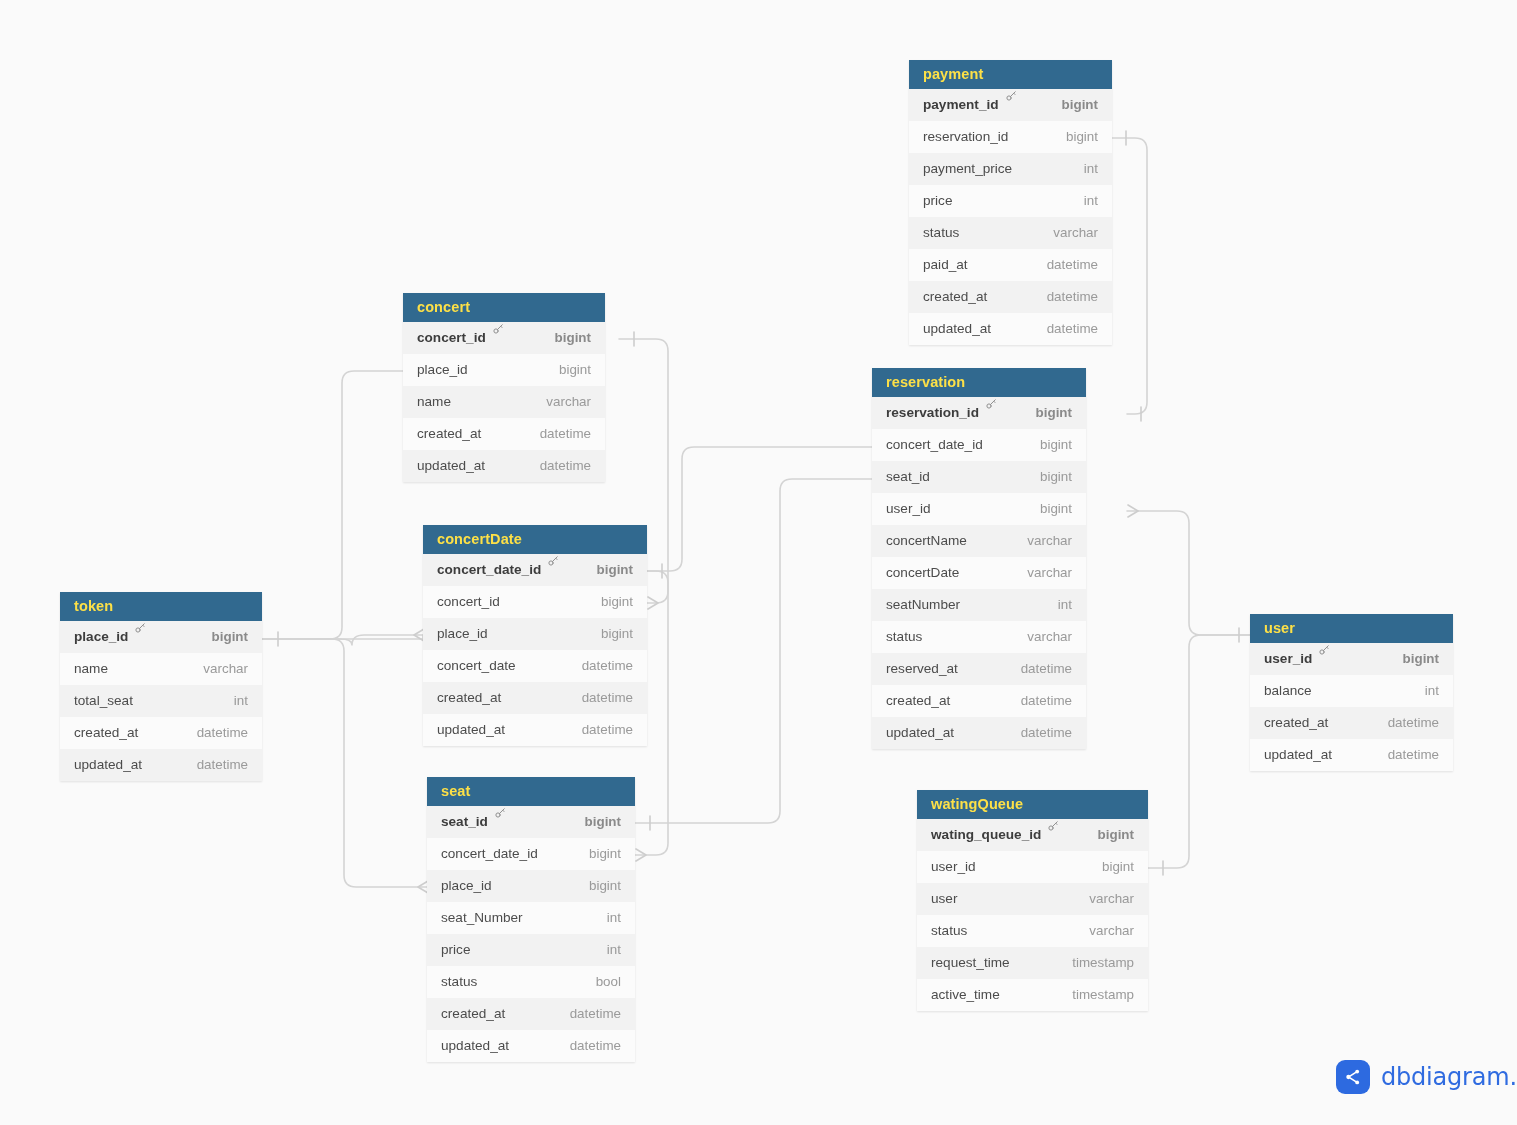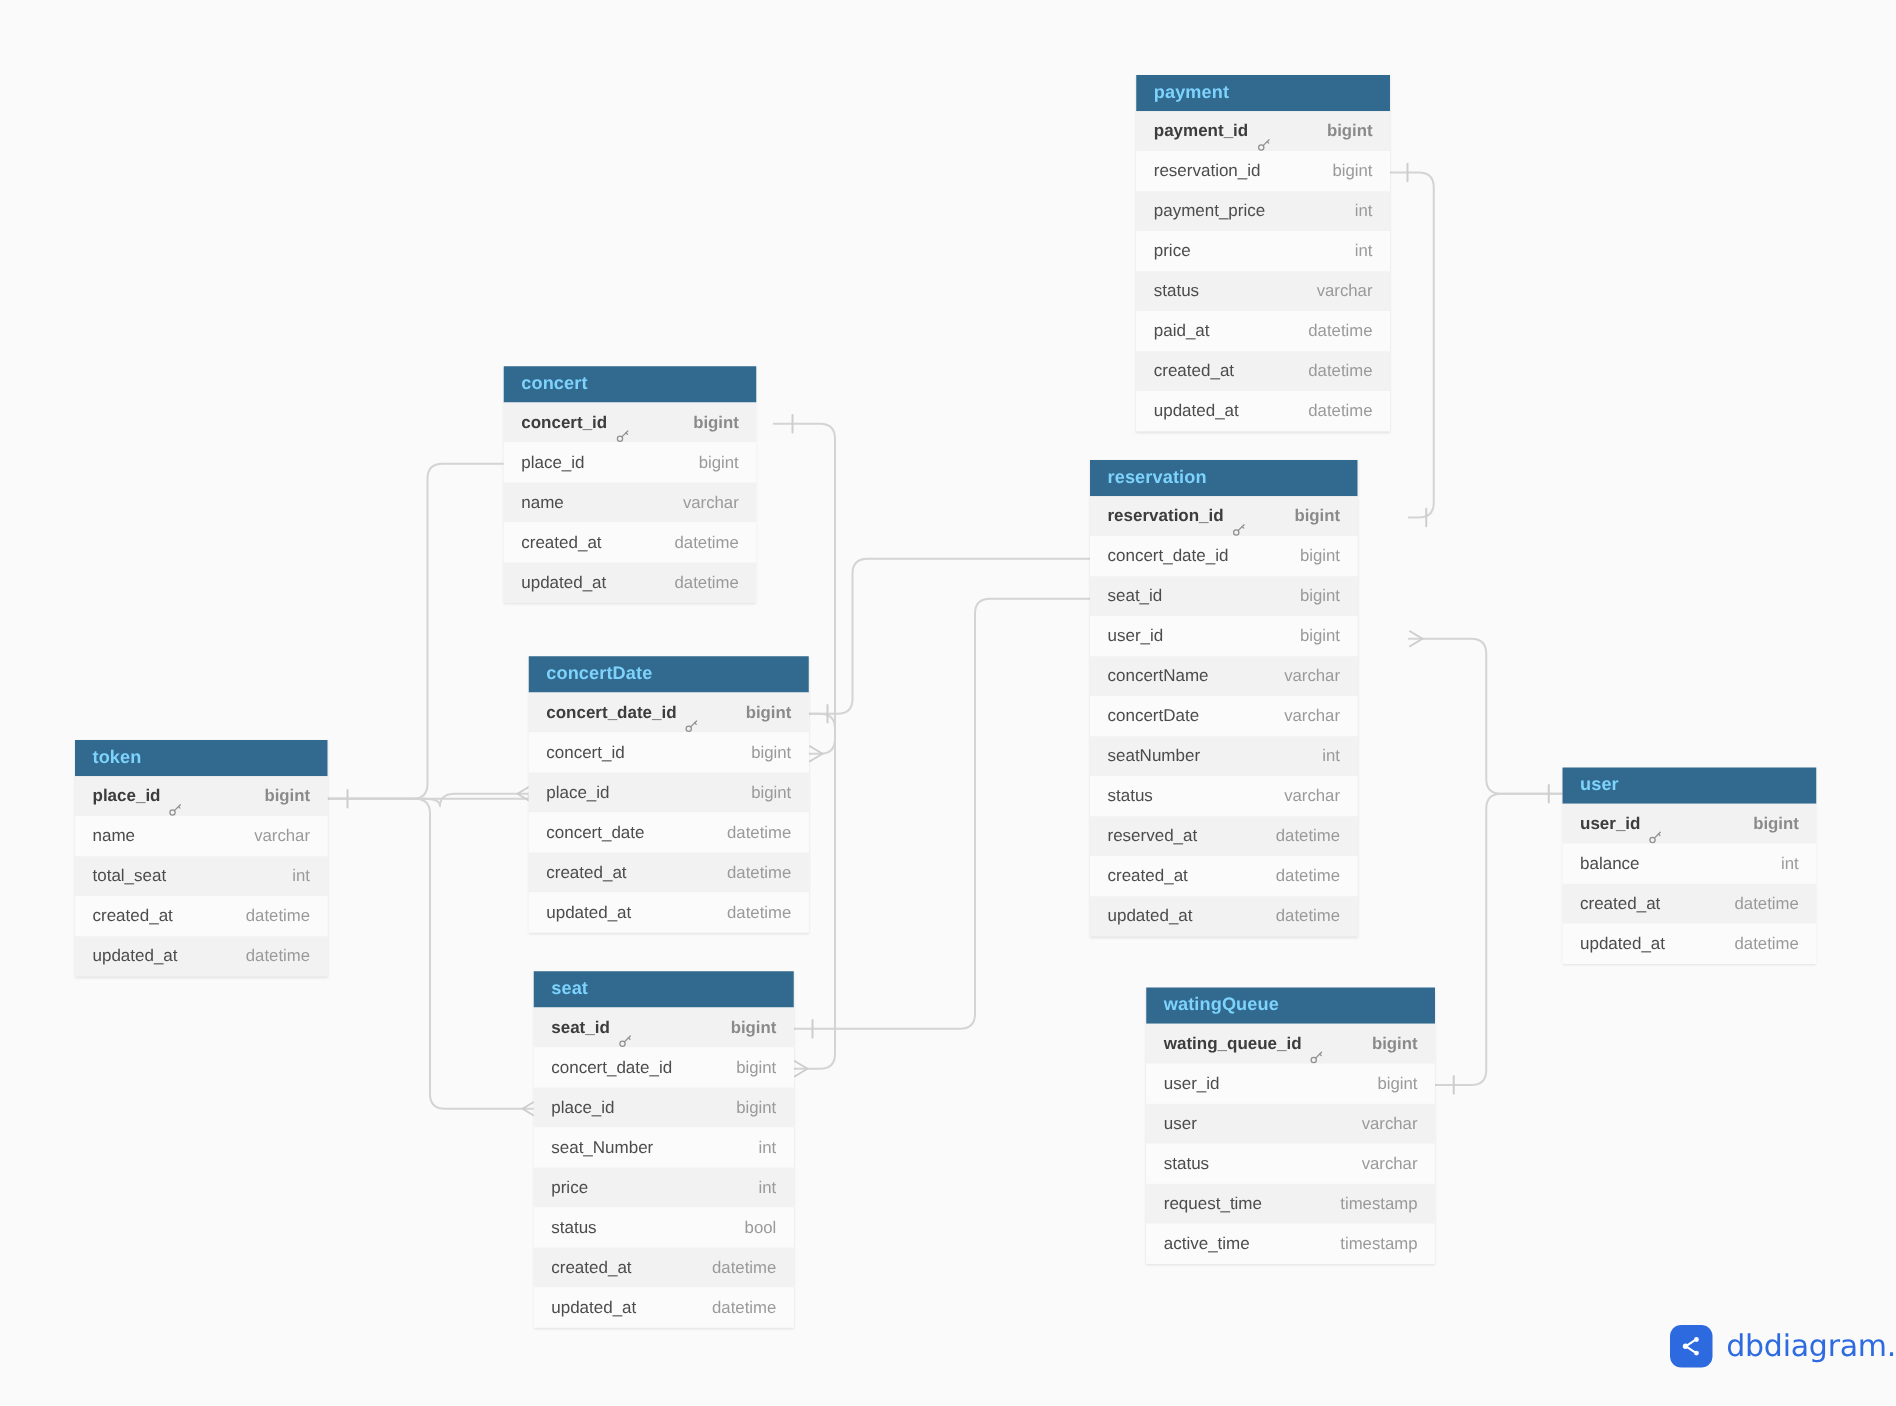--- a/index.html
+++ b/index.html
@@ -14,42 +14,42 @@
   #canvas{position:absolute;inset:0;}
   svg#wires{position:absolute;left:0;top:0;width:1517px;height:1125px;pointer-events:none;}
   .table{
     position:absolute;
     box-sizing:border-box;
     box-shadow:0 1px 2px rgba(0,0,0,.10);
     background:#fbfbfb;
   }
   .thead{
     background:#31698f;
-    color:#7dd3fc;
+    color:#fde047;
     font-size:14.5px;
     font-weight:bold;
     height:29px;
     line-height:29px;
     padding:0 0 0 14px;
     letter-spacing:.1px;
   }
   .row{
     height:32px;
     line-height:32px;
     display:flex;
     align-items:center;
     justify-content:space-between;
     padding:0 14px;
     font-size:13.6px;
     color:#4c4c4c;
     box-sizing:border-box;
   }
   .row.odd{background:#f2f2f2;}
   .row.even{background:#fbfbfb;}
-  .row .fname{white-space:nowrap;display:flex;align-items:flex-end;gap:6px;}
+  .row .fname{white-space:nowrap;display:flex;align-items:flex-start;gap:6px;}
   .row .ftype{color:#9a9a9a;white-space:nowrap;font-size:13.4px;}
   .row.pk .fname{font-weight:bold;color:#3d3d3d;}
   .row.pk .ftype{font-weight:bold;color:#8a8a8a;}
   .keyicon{display:inline-block;width:12px;height:12px;opacity:.75;position:relative;top:1px;}
   .keyicon svg{display:block;}
   .brand{
     position:absolute;
     left:1336px;top:1060px;
     display:flex;align-items:center;gap:11px;
   }

